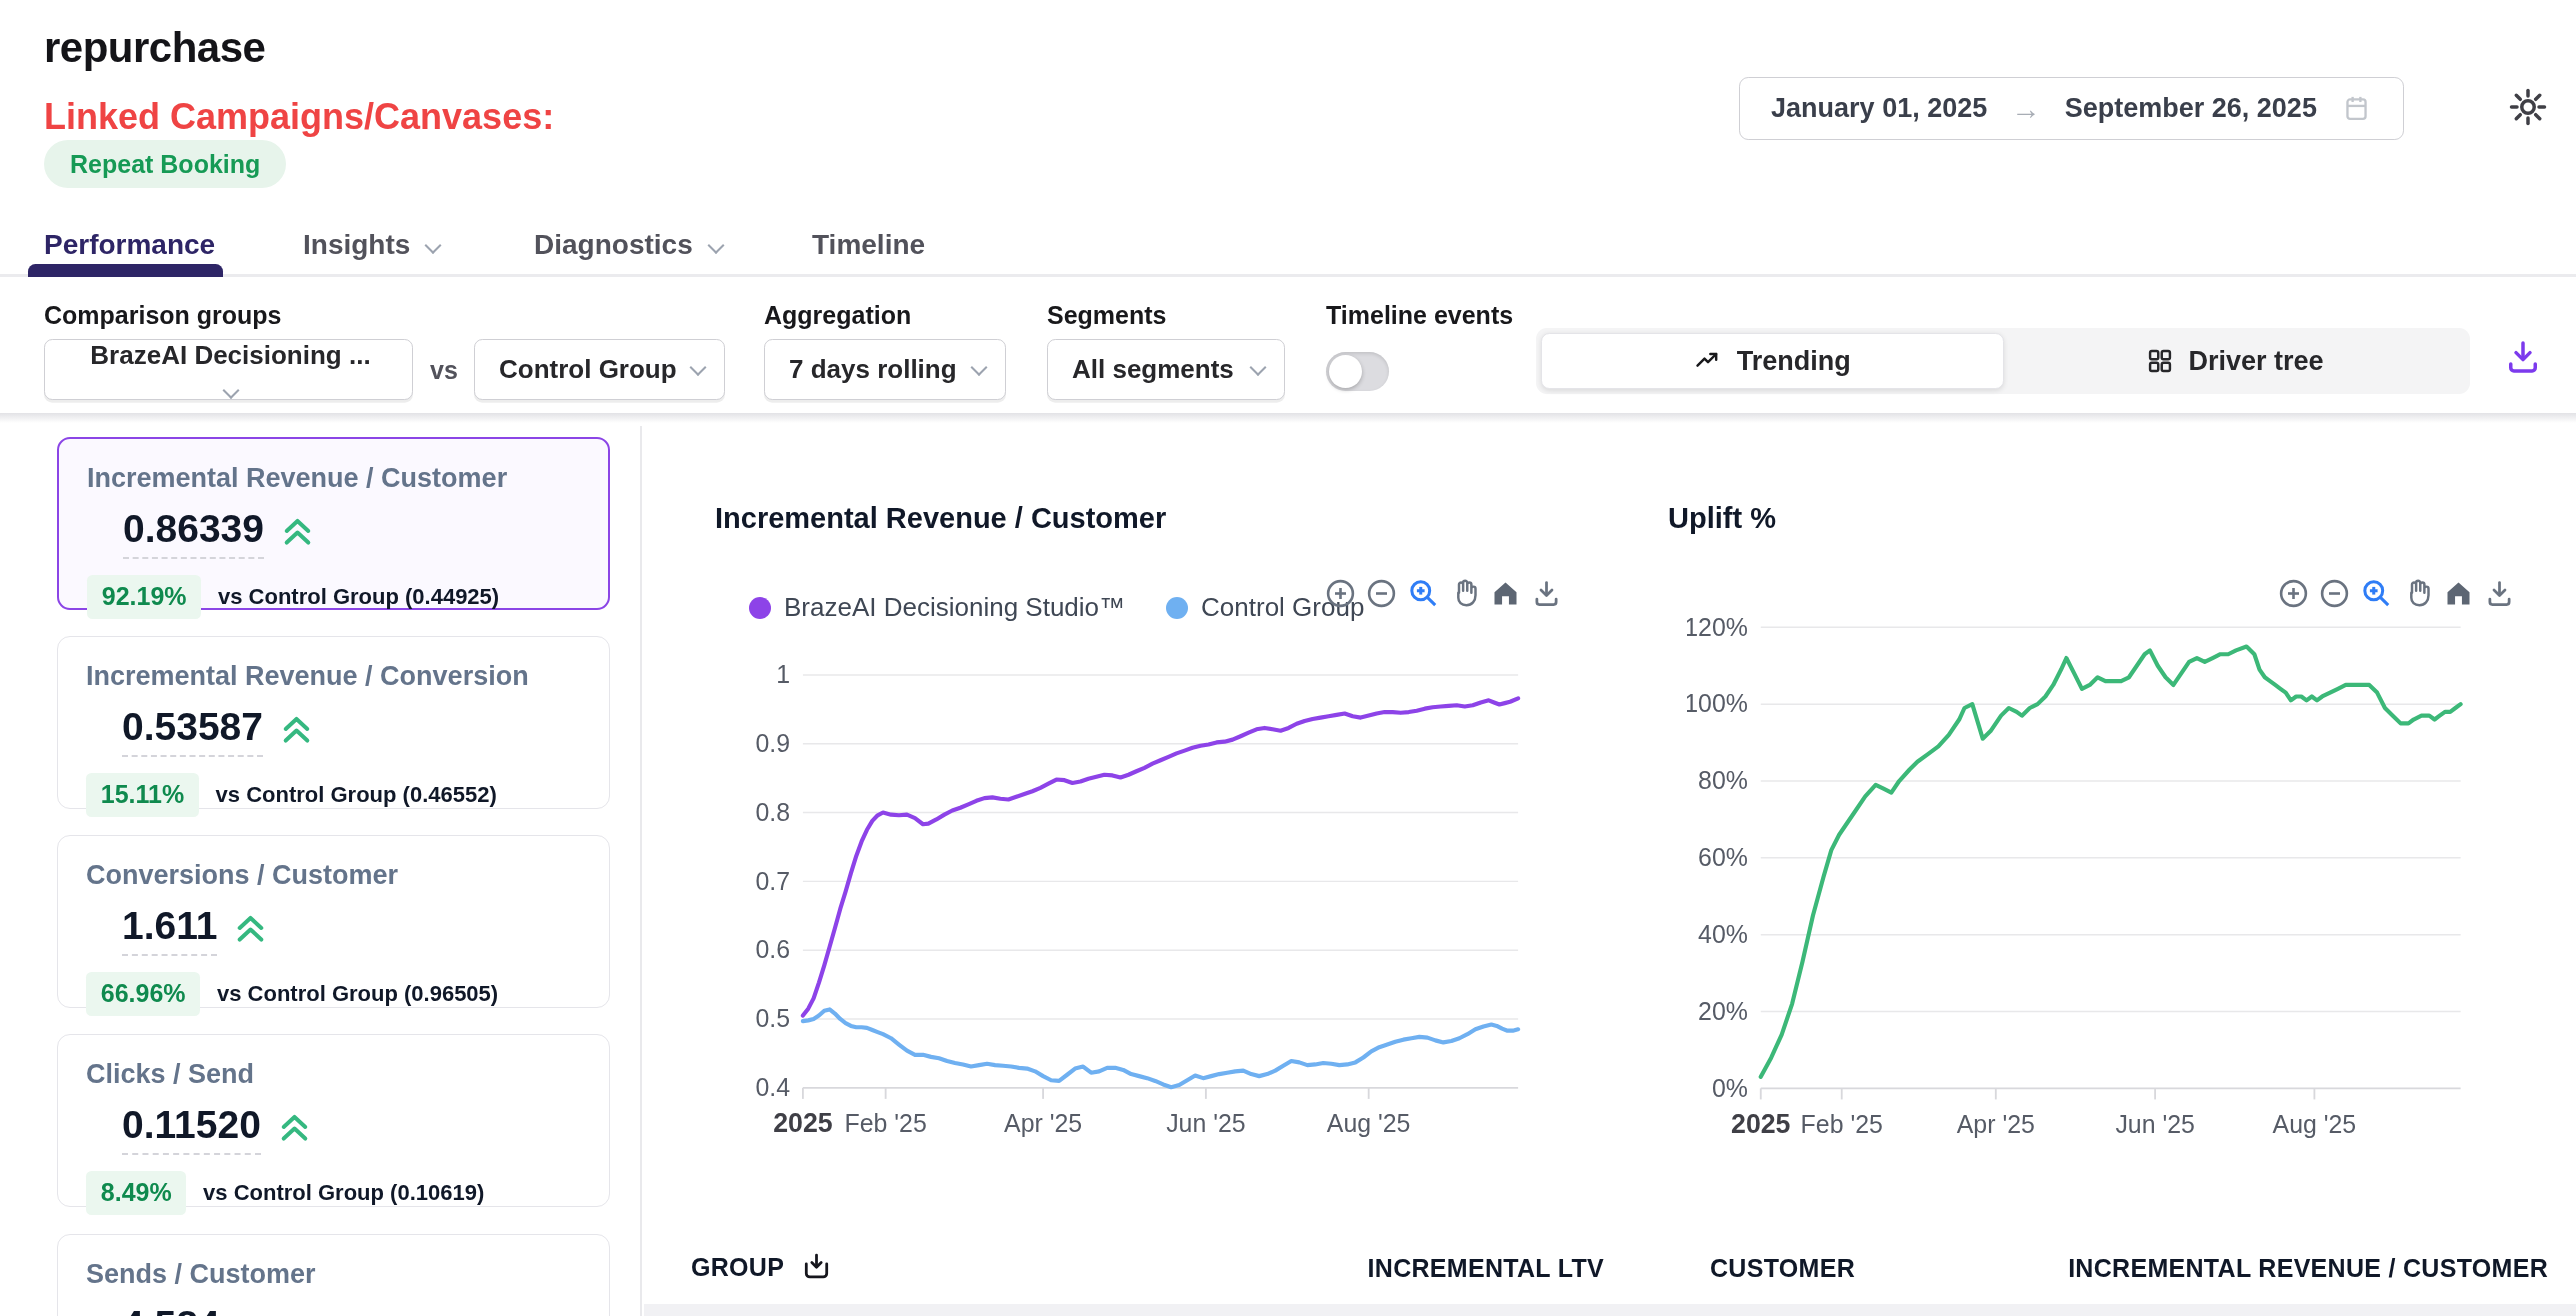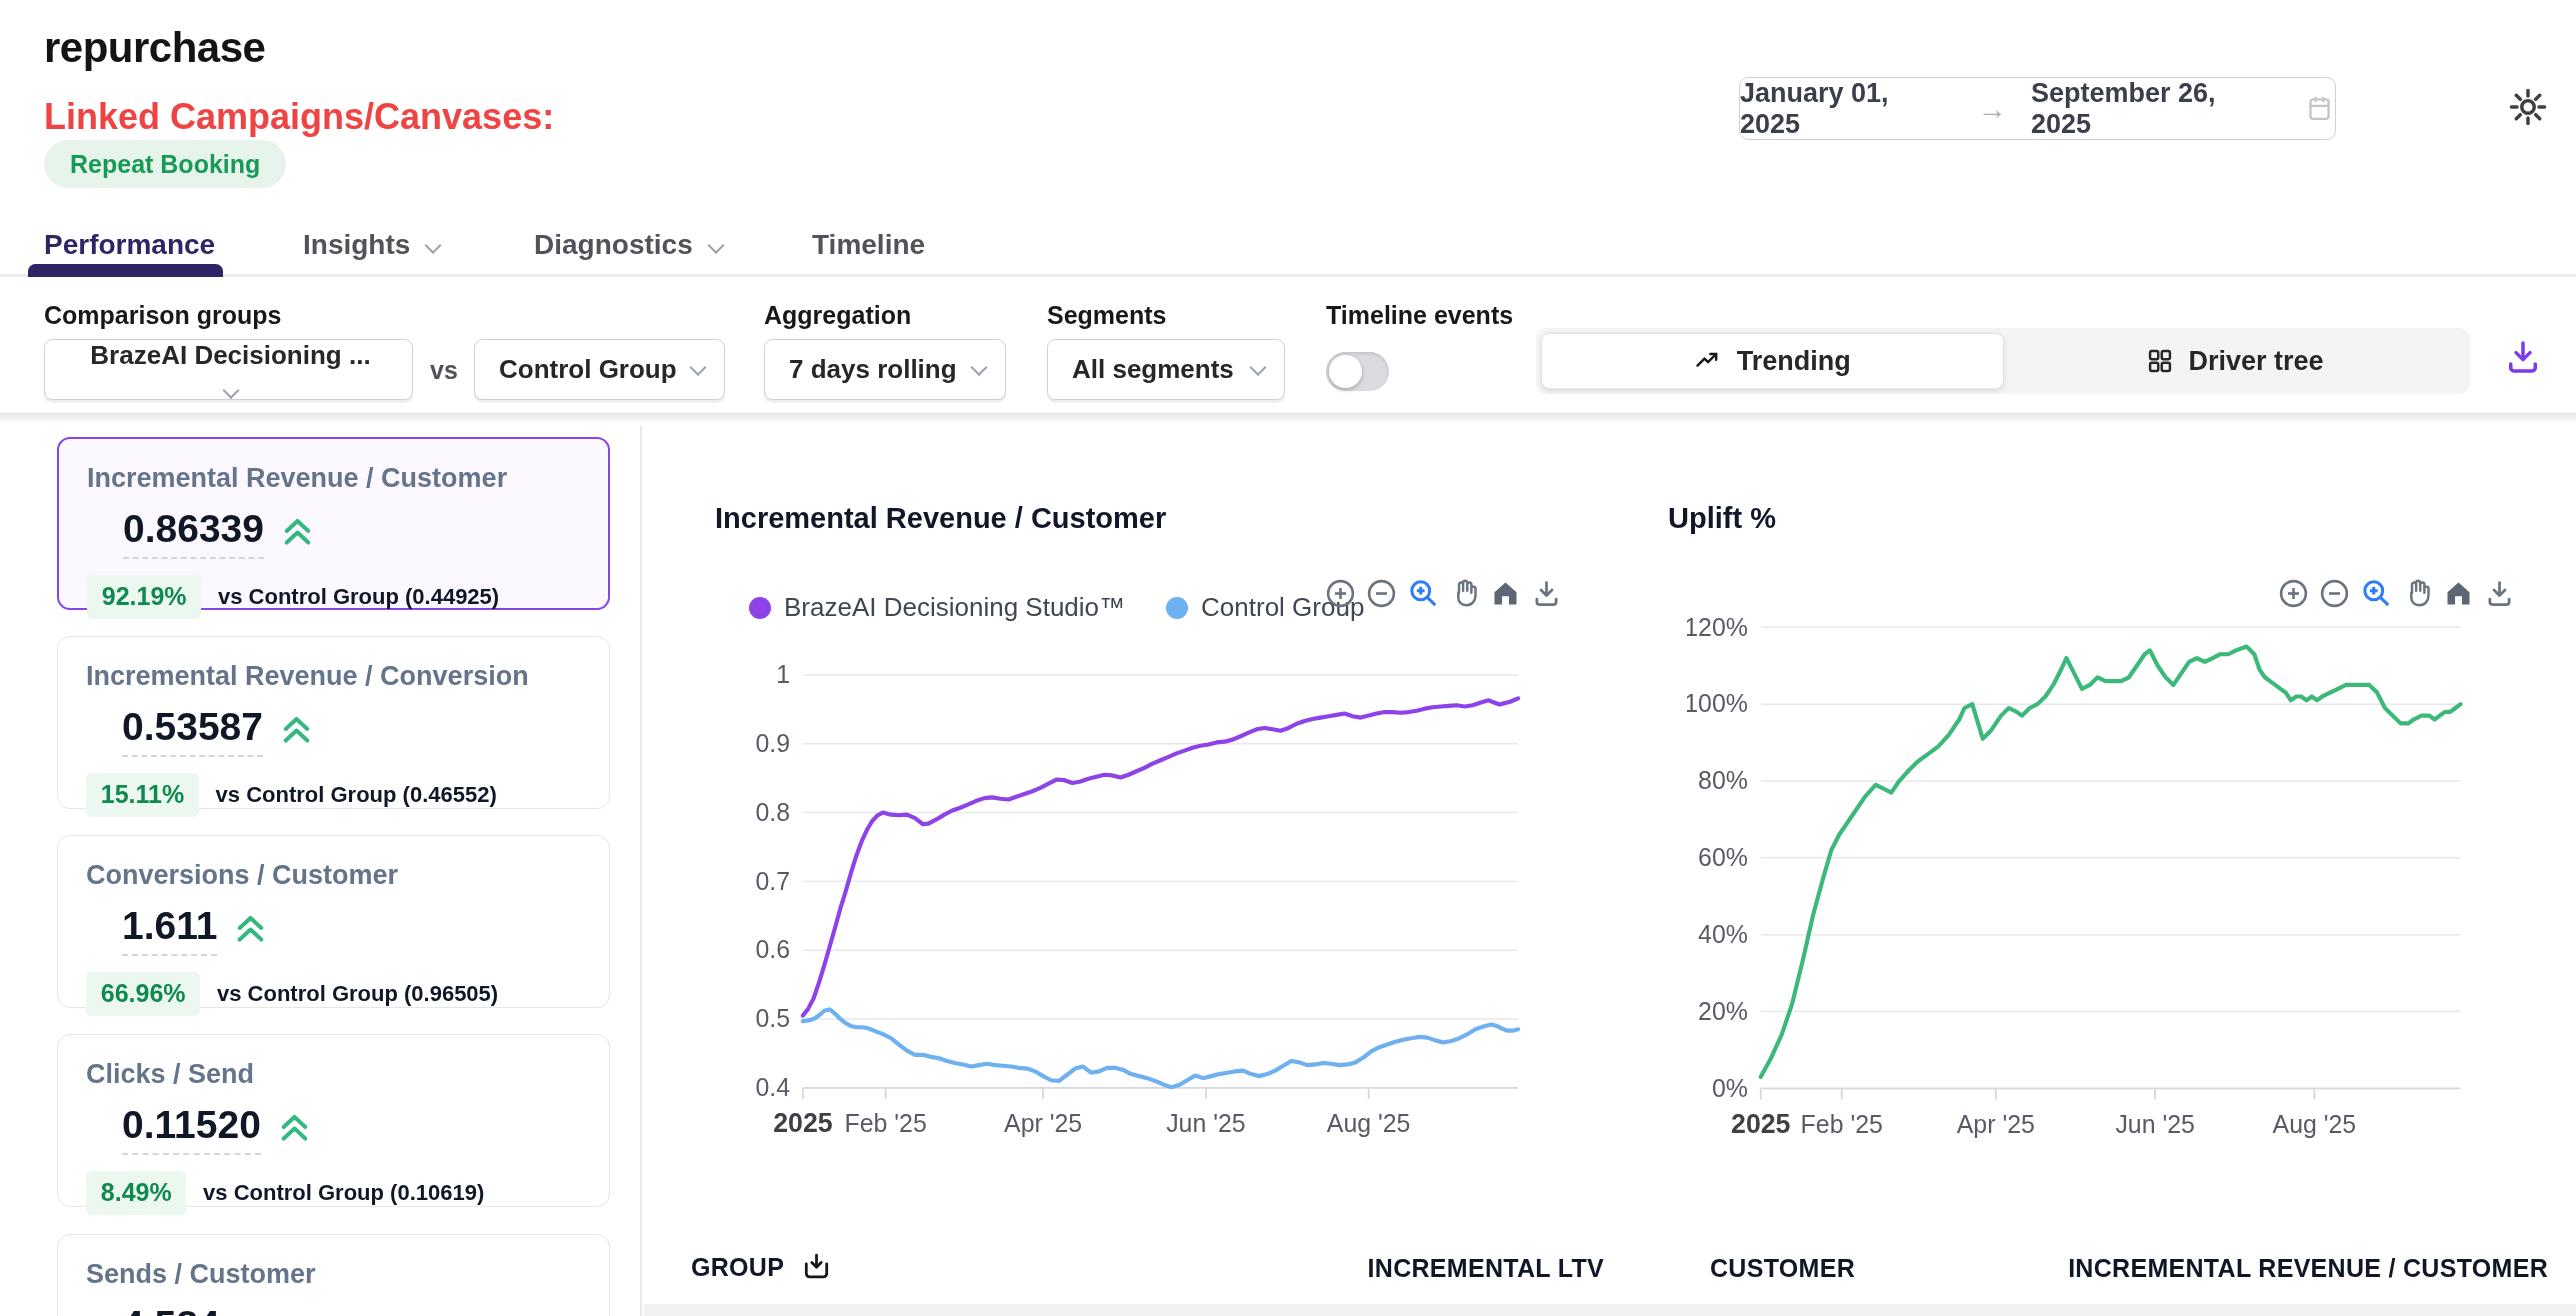--- a/index.html
+++ b/index.html
@@ -7,21 +7,21 @@
   body { font-family:"Liberation Sans", sans-serif; color:#18181b; }
   .page { position:relative; width:2576px; height:1317px; overflow:hidden; background:#fff; }
   .abs { position:absolute; }
 
   .page-title { font-size:42px; font-weight:700; color:#141418; letter-spacing:-0.5px; }
   .linked-label { font-size:36px; font-weight:700; color:#ef4444; }
   .tag-pill { display:inline-flex; align-items:center; height:48px; padding:0 26px; border-radius:921px;
               background:#e7f4eb; color:#169a55; font-size:25px; font-weight:700; }
 
   
-  .date-box { display:flex; align-items:center; justify-content:center; gap:24px; width:597px; height:63px;
+  .date-box { display:flex; align-items:center; justify-content:center; gap:24px; width:665px; height:63px;
               border:1.8px solid #cfcfd4; border-radius:9.2px; background:#fff; }
   .date-text { font-size:27px; font-weight:700; color:#3a3f4b; }
   .date-arrow { font-size:29.5px; color:#a8adb5; }
 
   
   .tab { font-size:28px; font-weight:600; color:#52525b; }
   .tab.active { color:#2e2566; font-weight:700; }
   .tab-underline { background:#2e2566; border-radius:7.4px 7.4px 0 0; }
   .tabs-border { background:#ebebee; }
 

